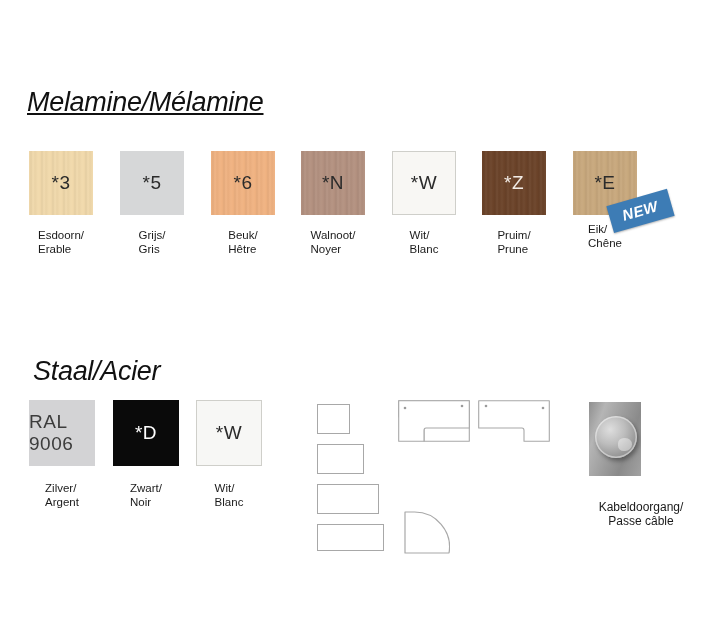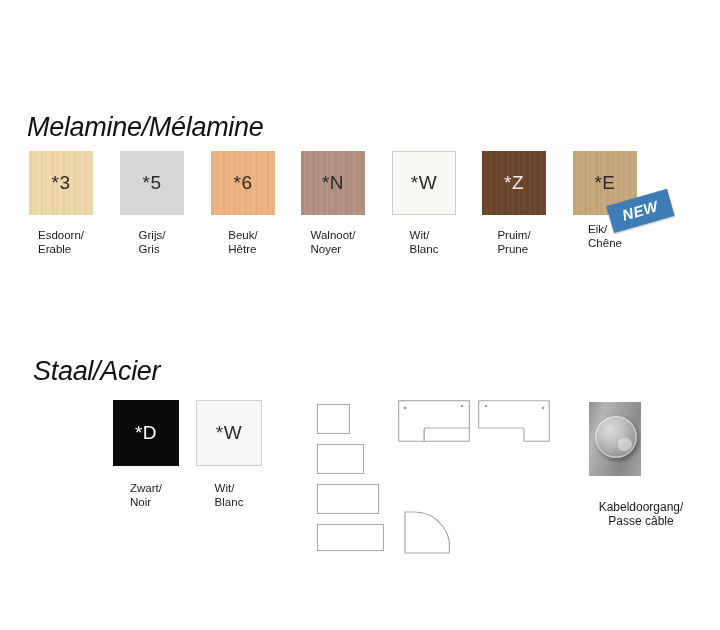--- a/index.html
+++ b/index.html
@@ -109,21 +109,21 @@
     width:14px;height:13px;
     border-radius:42% 48% 50% 40%;
     background:rgba(255,255,255,.42);
   }
 </style>
 </head>
 <body>
 
 <div class="page">
 
-  <div class="heading" style="left:27px;top:112px;">Melamine/Mélamine</div>
+  <div class="heading" style="left:27px;top:87px;text-decoration:underline;">Melamine/Mélamine</div>
 
   <div class="cell" style="left:29px;top:151px;">
     <div class="swatch" id="sw-m0" style="background: rgb(241, 217, 171);">
       <div class="grain" style="background: repeating-linear-gradient(90deg, rgba(0, 0, 0, 0) 0px, rgba(0, 0, 0, 0.055) 2px, rgba(255, 255, 255, 0.05) 4px, rgba(0, 0, 0, 0.03) 6px, rgba(255, 255, 255, 0.035) 9px, rgba(0, 0, 0, 0) 11px);"></div>
       <span class="code" style="color: rgb(43, 43, 43);">*3</span>
     </div>
     <div class="caption">
       <div>Esdoorn/</div>
       <div>Erable</div>
     </div>
@@ -191,20 +191,29 @@
     <div class="caption raised">
       <div>Eik/</div>
       <div>Chêne</div>
     </div>
   </div>
 
   <div class="new-badge" style="left: 609px; top: 197px; background: rgb(61, 124, 181);">NEW</div>
 
   <div class="heading" style="left:33px;top:356px;">Staal/Acier</div>
 
+  <div class="cell" style="left:29px;top:400px;">
+    <div class="swatch steel" id="sw-s0" style="background: rgb(211, 211, 213);">
+      <span class="code ral-text">RAL 9006</span>
+    </div>
+    <div class="caption" style="top:82px;">
+      <div>Zilver/</div>
+      <div>Argent</div>
+    </div>
+  </div>
 
   <div class="cell" style="left:113px;top:400px;">
     <div class="swatch steel" id="sw-s1" style="background: rgb(10, 10, 10);">
       <span class="code" style="color: rgb(255, 255, 255);">*D</span>
     </div>
     <div class="caption" style="top:82px;">
       <div>Zwart/</div>
       <div>Noir</div>
     </div>
   </div>

